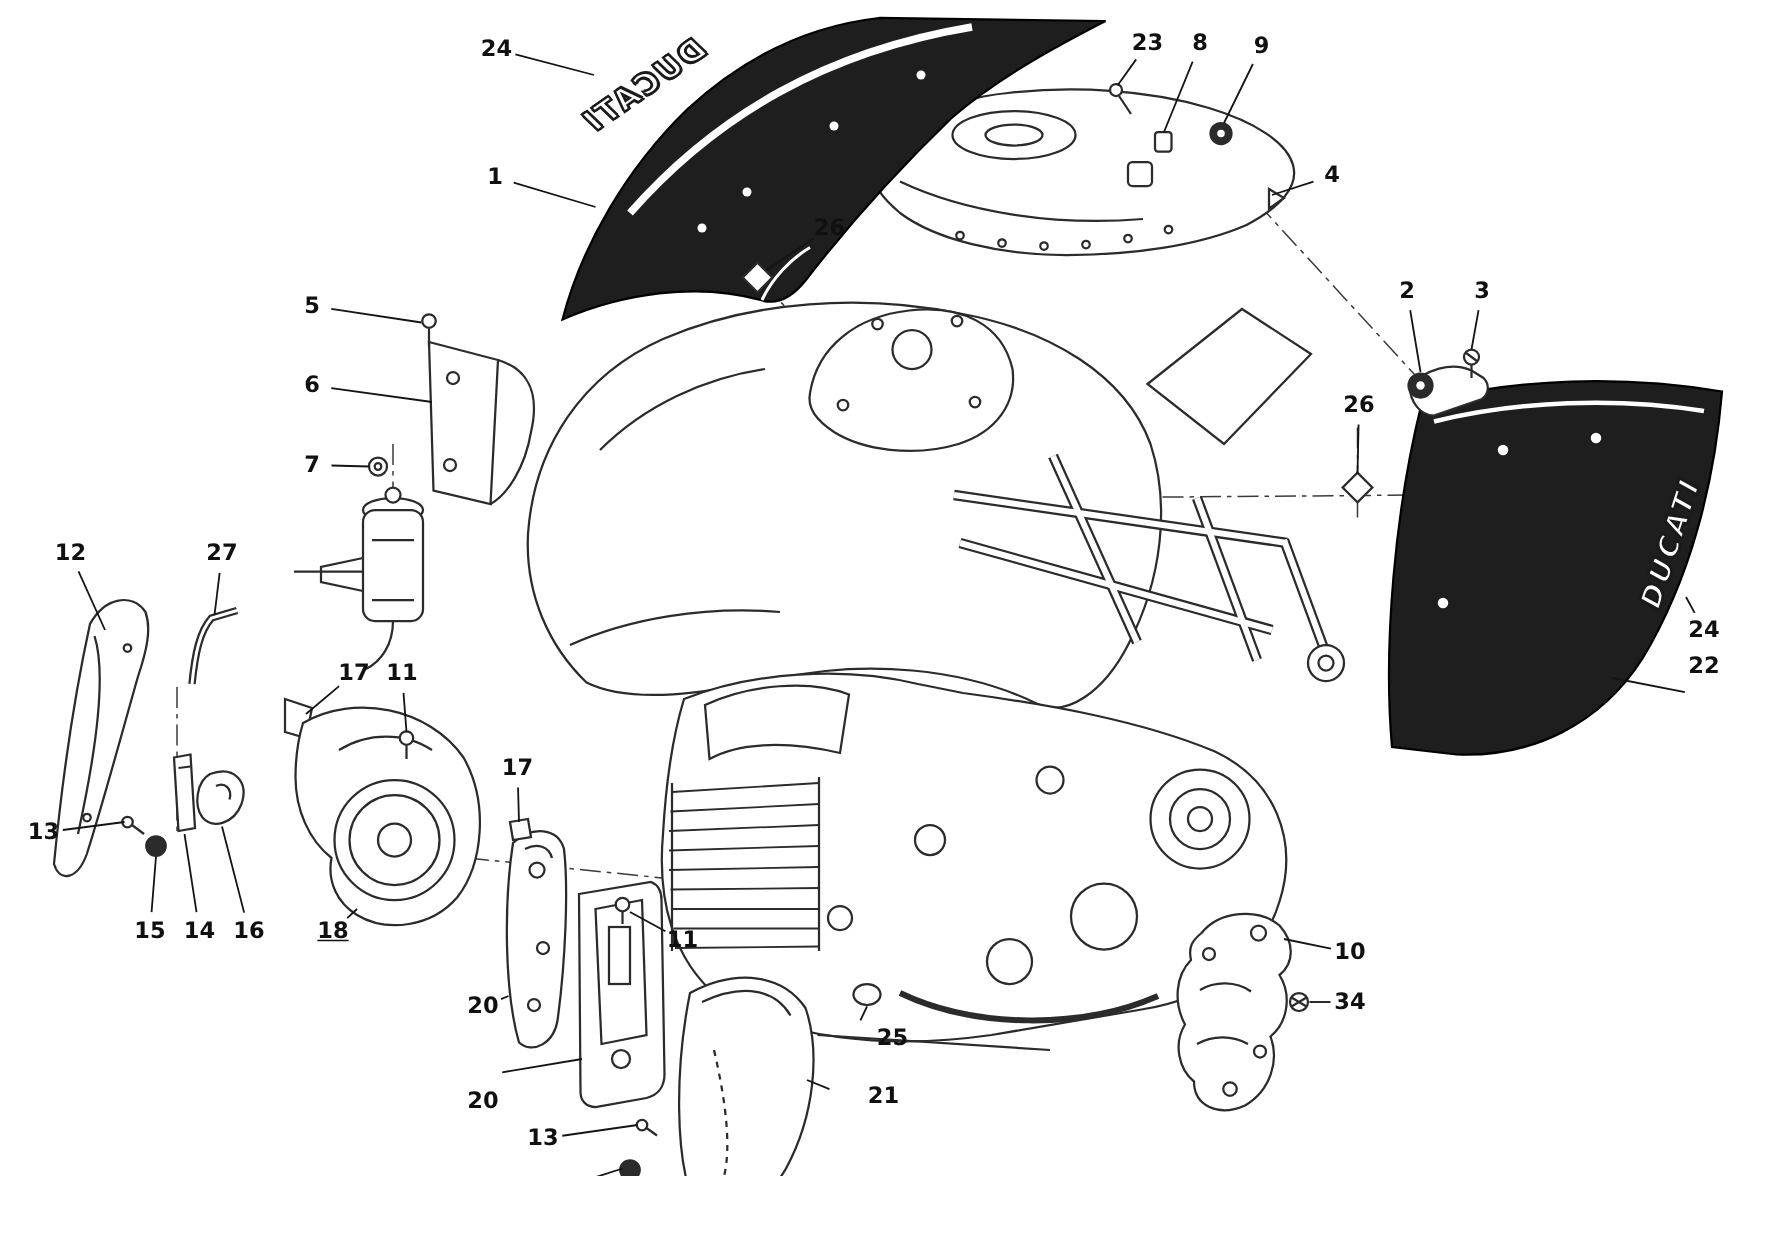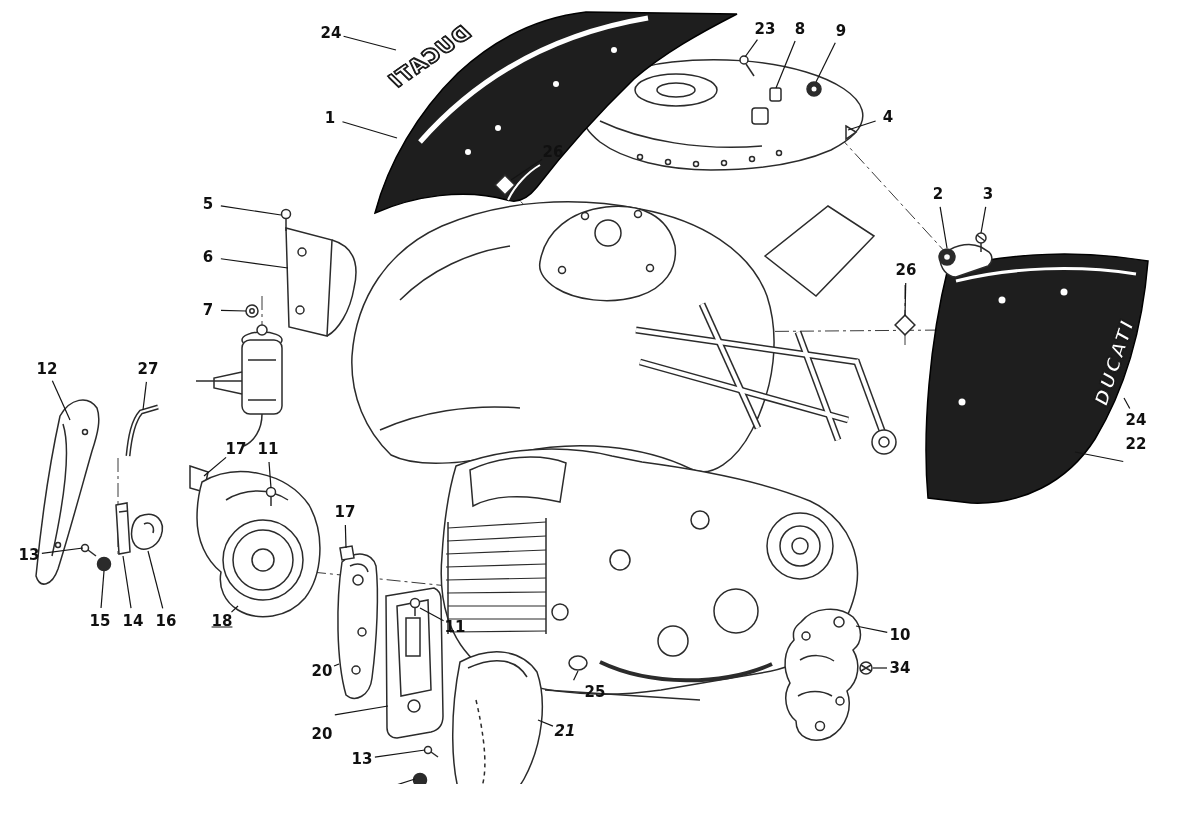--- a/index.html
+++ b/index.html
@@ -286,20 +286,20 @@
     <div class="callout" style="left: 29px; top: 555px;">13</div>
     <div class="callout" style="left: 345px; top: 512px;">17</div>
     <div class="callout" style="left: 100px; top: 621px;">15</div>
     <div class="callout" style="left: 133px; top: 621px;">14</div>
     <div class="callout" style="left: 166px; top: 621px;">16</div>
     <div class="callout" style="left: 222px; top: 621px; text-decoration: underline;">18</div>
     <div class="callout" style="left: 455px; top: 627px;">11</div>
     <div class="callout" style="left: 322px; top: 671px;">20</div>
     <div class="callout" style="left: 322px; top: 717px; margin-top: 17px;">20</div>
     <div class="callout" style="left: 568px; top: 692px; margin-left: 27px;">25</div>
-    <div class="callout" style="left: 565px; top: 731px; font-style: italic;">21</div>
+    <div class="callout" style="left: 589px; top: 731px;">21</div>
     <div class="callout" style="left: 900px; top: 635px;">10</div>
     <div class="callout" style="left: 900px; top: 668px;">34</div>
     <div class="callout" style="left: 362px; top: 759px;">13</div>
     <div class="callout" style="left: 362px; top: 796px;">15</div>
     <div class="brand-mark" style="left: 429px; top: 57px; font-size: 20px; transform: translate(-50%, -50%) rotate(-35deg) scale(-1, 1);">DUCATI</div>
     <div class="brand-mark" style="left: 1114px; top: 362px; font-size: 19px; transform: translate(-50%, -50%) rotate(-72deg);">DUCATI</div>
   </div>
 
 </body></html>

